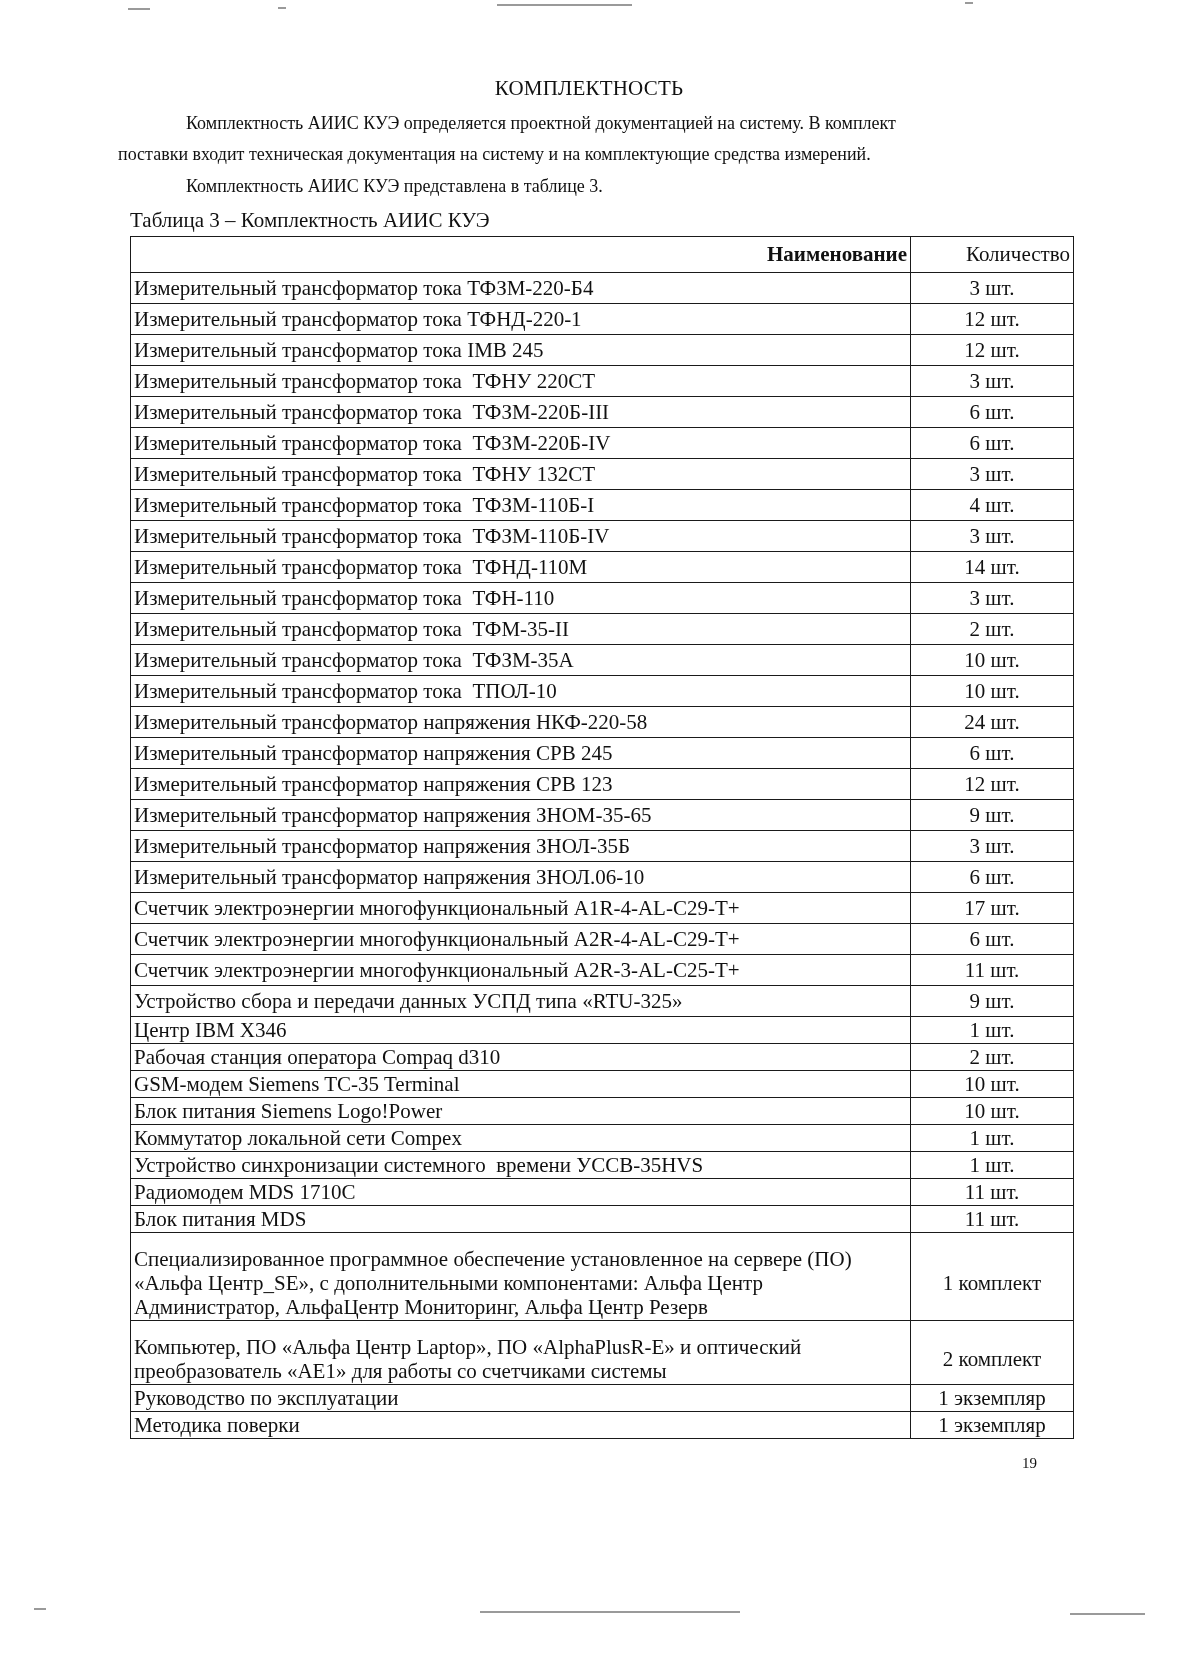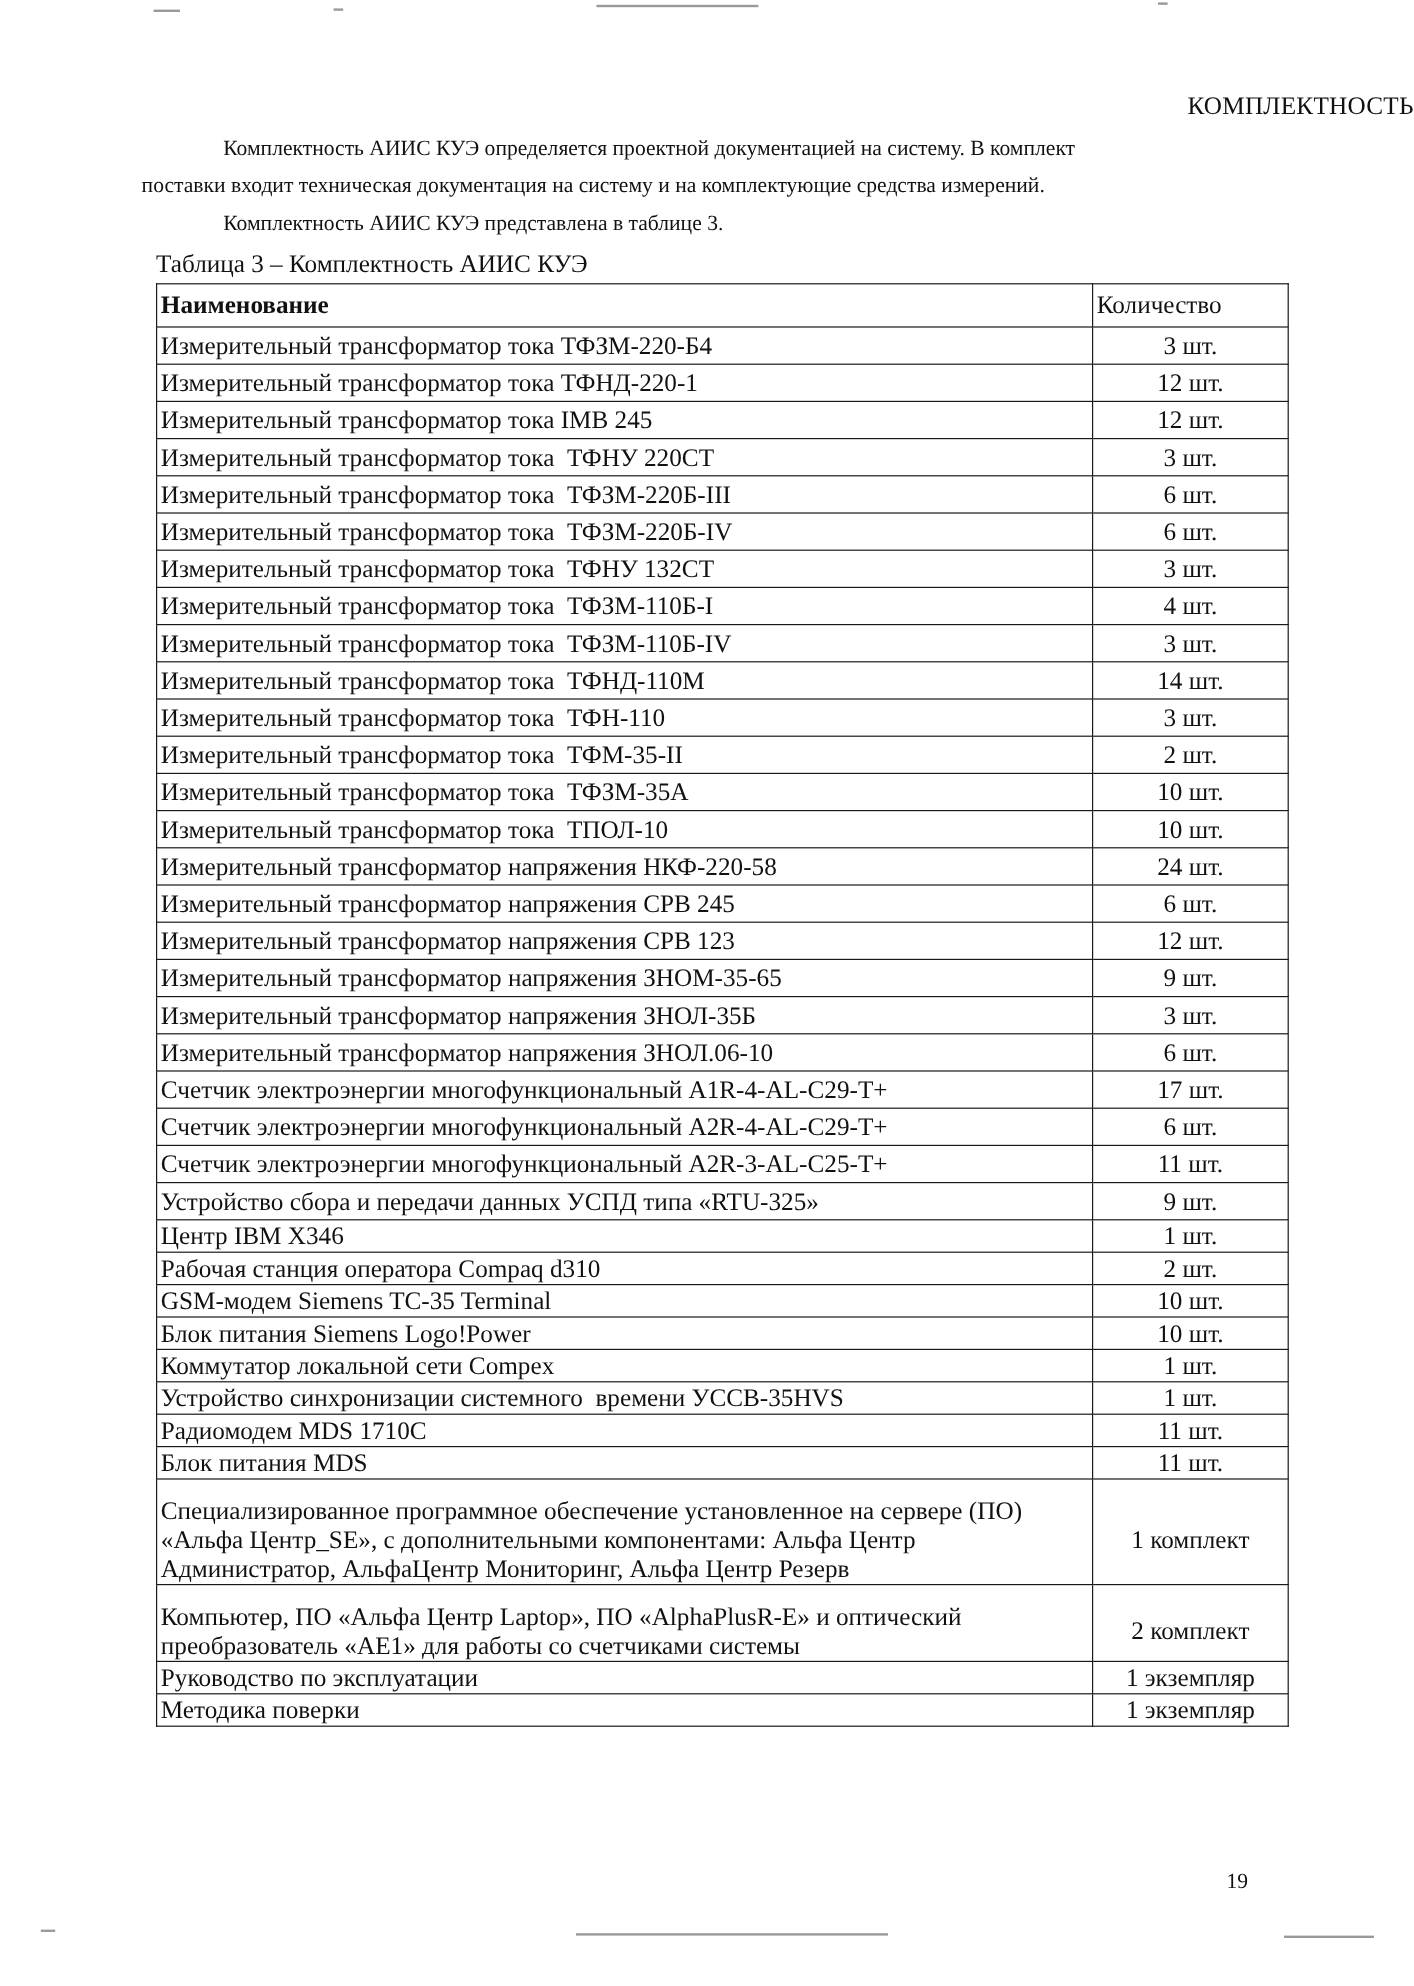--- a/index.html
+++ b/index.html
@@ -8,48 +8,48 @@
       font-family: "Liberation Serif", "DejaVu Serif", serif;
       color: #111111;
     }
     .scan-top, .scan-bottom { position: absolute; left: 0; width: 1178px; height: 6px; }
     .scan-top { top: 2px; }
     .scan-bottom { top: 1608px; }
     .scan-mark { position: absolute; height: 2px; background: #9a9a9a; }
 
     .heading {
       position: absolute; top: 76px; left: 0; width: 1178px;
-      text-align: right; font-size: 21px; letter-spacing: 0.2px;
+      text-align: center; font-size: 21px; letter-spacing: 0.2px;
     }
     .para {
       position: absolute; left: 118px; width: 950px; font-size: 18px; white-space: nowrap;
     }
     .p1 { top: 113px; text-indent: 68px; }
     .p2 { top: 144px; }
     .p3 { top: 176px; text-indent: 68px; }
     .caption { position: absolute; top: 208px; left: 130px; font-size: 21px; text-align: right; }
 
     table.kit {
       position: absolute; top: 236px; left: 130px; width: 943px;
       border-collapse: collapse; font-size: 21px; table-layout: fixed;
     }
     table.kit col.c-name { width: 780px; }
     table.kit col.c-qty { width: 163px; }
     table.kit td, table.kit th {
       border: 1.5px solid #1a1a1a; padding: 0 3px; line-height: 25px; vertical-align: middle;
     }
-    table.kit th { font-weight: bold; text-align: left; height: 35px; }
+    table.kit th { font-weight: bold; text-align: right; height: 35px; }
     table.kit th.qty-h { font-weight: normal; }
     table.kit td.qty { text-align: center; }
     table.kit tr.r-std td { height: 30px; }
     table.kit tr.r-short td { height: 26px; line-height: 24px; }
     table.kit tr.r-multi td { line-height: 24px; padding-top: 14px; padding-bottom: 1px; }
     table.kit td.name { white-space: pre-wrap; }
 
-    .page-number { position: absolute; top: 1557px; left: 1022px; font-size: 18px; }
+    .page-number { position: absolute; top: 1455px; left: 1022px; font-size: 15px; }
   </style>
 </head>
 <body>
 
 <div class="scan-top">
   <div class="scan-mark" style="left:128px;width:22px;top:6px"></div>
   <div class="scan-mark" style="left:278px;width:8px;top:5px"></div>
   <div class="scan-mark" style="left:497px;width:135px;top:2px"></div>
   <div class="scan-mark" style="left:965px;width:8px;top:0px"></div>
 </div>

